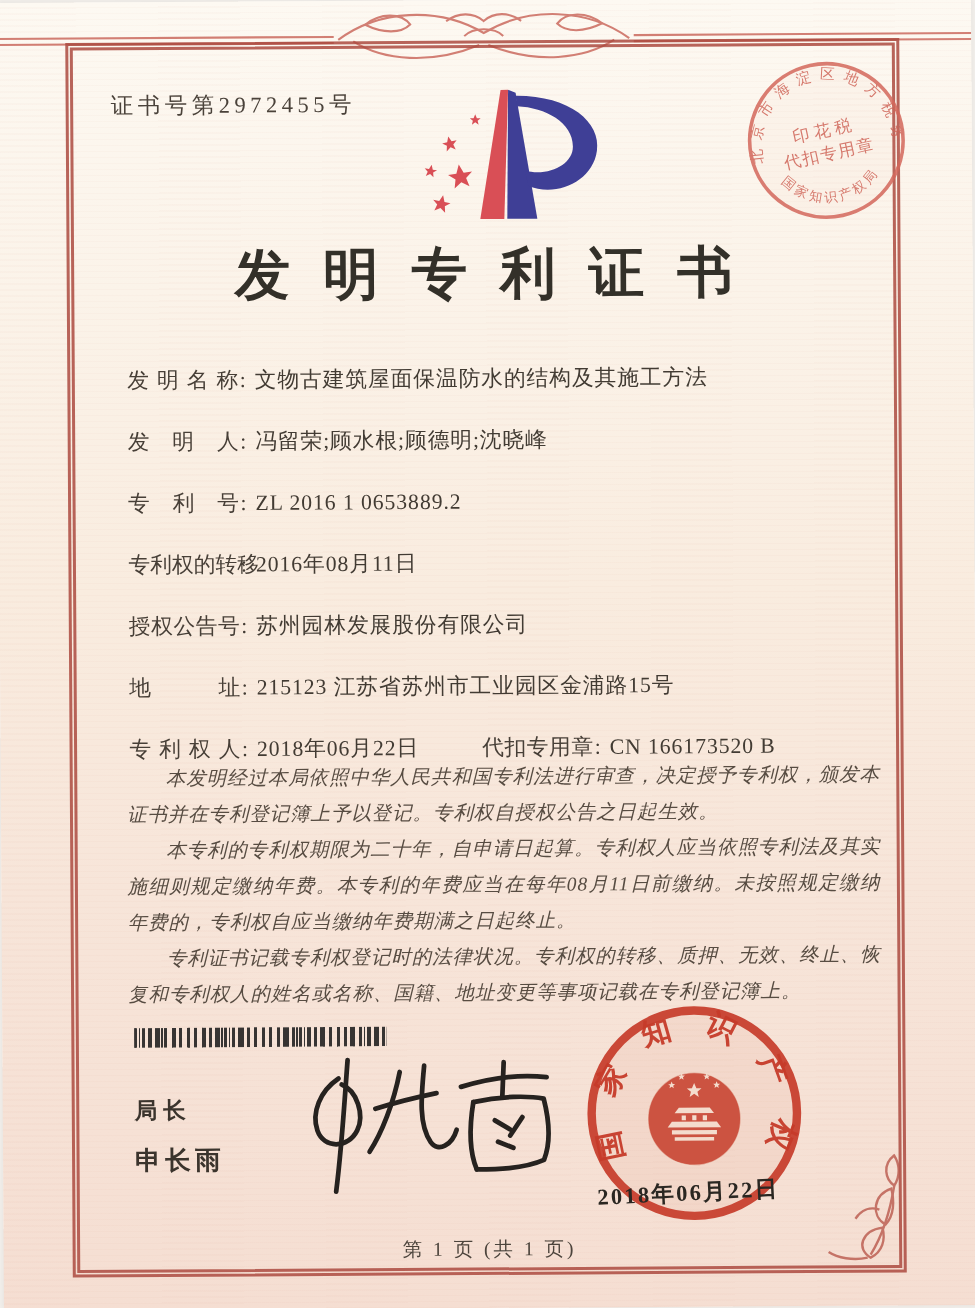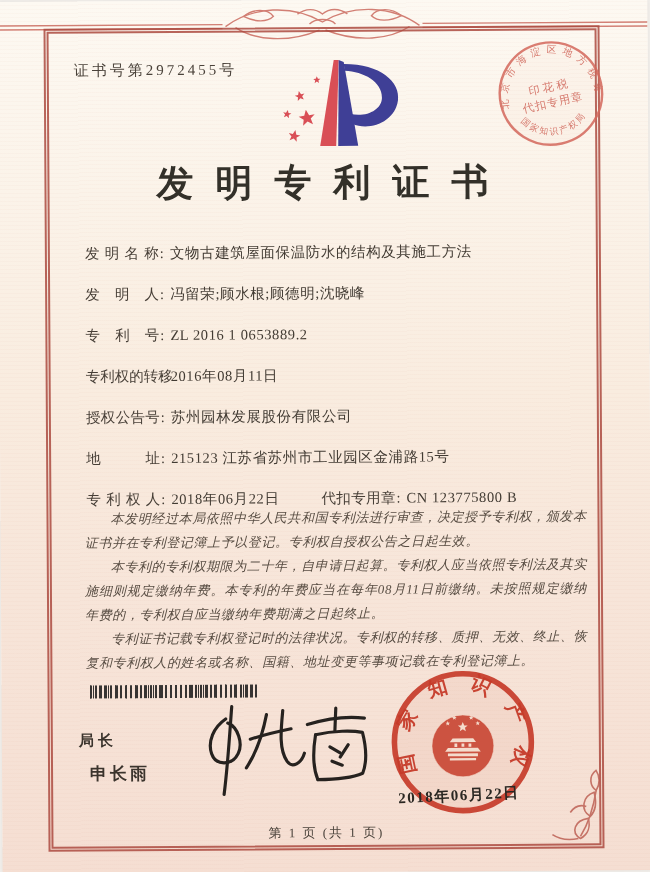--- a/index.html
+++ b/index.html
@@ -57,21 +57,21 @@
 
   .barcode{
     position:absolute;left:88px;top:684px;width:168px;height:13px;
     background-image:
       repeating-linear-gradient(90deg,#1d1d1d 0 2px,transparent 2px 5px),
       repeating-linear-gradient(90deg,#1d1d1d 0 1px,transparent 1px 9px),
       repeating-linear-gradient(90deg,transparent 0 3px,#1d1d1d 3px 4px,transparent 4px 11px);
     opacity:0.88;
   }
 
-  .sig-title{position:absolute;left:77px;top:730px;font-size:15px;font-weight:600;letter-spacing:4px;color:#3b342d;}
+  .sig-title{position:absolute;left:88px;top:730px;font-size:15px;font-weight:600;letter-spacing:4px;color:#3b342d;}
   .sig-name{position:absolute;left:88px;top:761px;font-size:17px;font-weight:600;letter-spacing:3px;color:#3b342d;}
   .signature{position:absolute;left:182px;top:700px;width:190px;height:102px;}
 
   .seal{position:absolute;left:386px;top:668px;width:150px;height:150px;}
   .seal-date{
     position:absolute;left:396px;top:787px;font-size:15px;font-weight:700;
     color:#2a2722;letter-spacing:1.5px;transform:rotate(-2.5deg);
   }
 
   .corner-flourish{position:absolute;left:548px;top:768px;width:52px;height:76px;}
@@ -158,21 +158,21 @@
         <span class="f-label">授权公告号</span><span class="f-colon">:</span><span class="f-value">苏州园林发展股份有限公司</span>
       </div>
       <div class="field-row">
         <span class="f-label">地址</span><span class="f-colon">:</span><span class="f-value">215123 江苏省苏州市工业园区金浦路15号</span>
       </div>
       <div class="field-row double">
         <span class="pair">
           <span class="f-label">专利权人</span><span class="f-colon">:</span><span class="f-value">2018年06月22日</span>
         </span>
         <span class="pair">
-          <span class="f-label">代扣专用章</span><span class="f-colon">:</span><span class="f-value">CN 123775800 B</span>
+          <span class="f-label">代扣专用章</span><span class="f-colon">:</span><span class="f-value">CN 166173520 B</span>
         </span>
       </div>
     </div>
 
     <div class="body-text">
       <p>本发明经过本局依照中华人民共和国专利法进行审查，决定授予专利权，颁发本证书并在专利登记簿上予以登记。专利权自授权公告之日起生效。</p>
       <p>本专利的专利权期限为二十年，自申请日起算。专利权人应当依照专利法及其实施细则规定缴纳年费。本专利的年费应当在每年08月11日前缴纳。未按照规定缴纳年费的，专利权自应当缴纳年费期满之日起终止。</p>
       <p>专利证书记载专利权登记时的法律状况。专利权的转移、质押、无效、终止、恢复和专利权人的姓名或名称、国籍、地址变更等事项记载在专利登记簿上。</p>
     </div>
 

